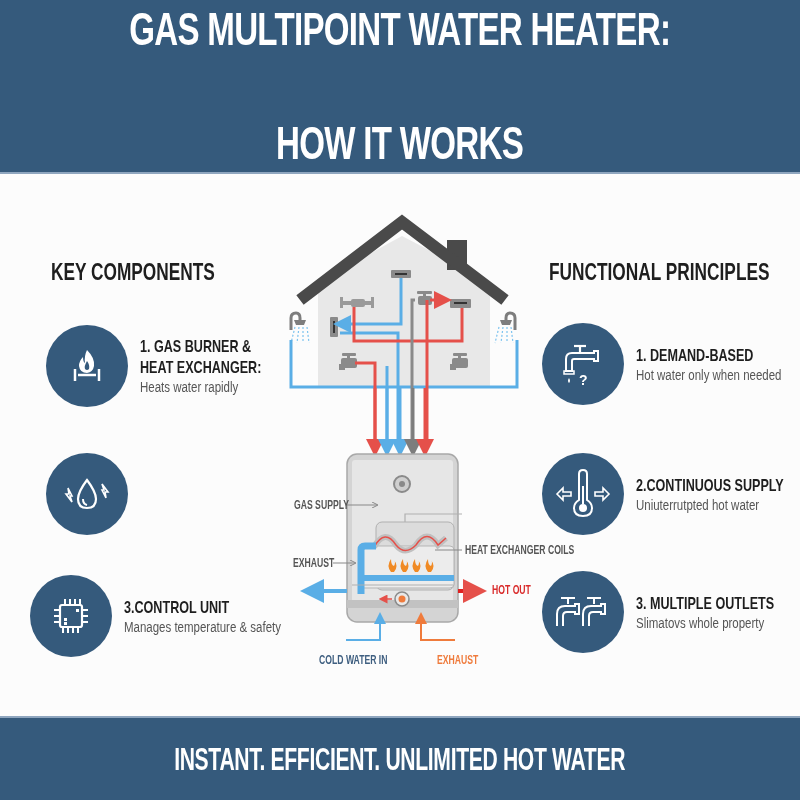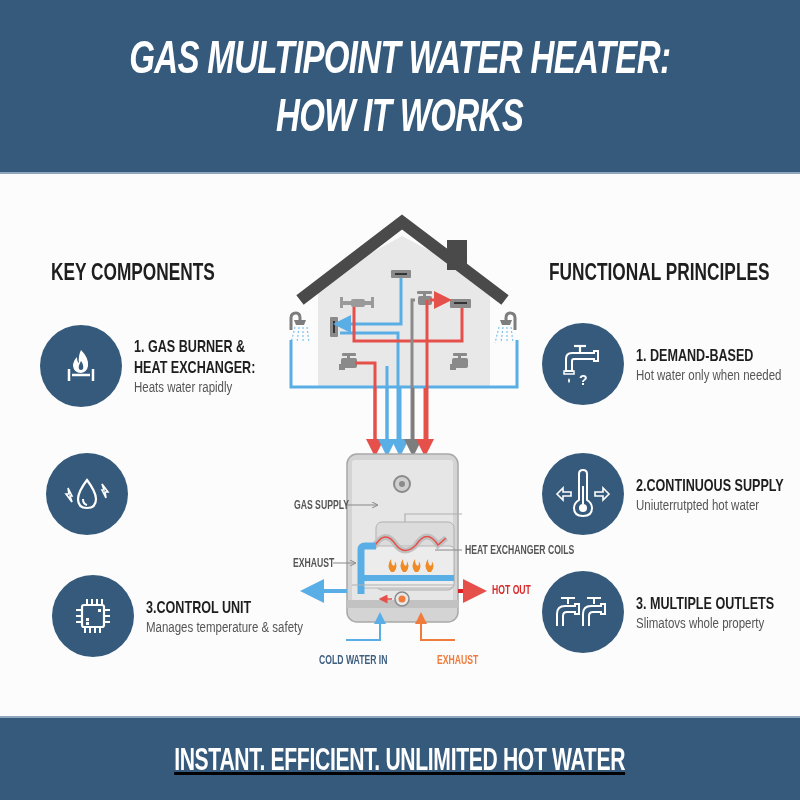--- a/index.html
+++ b/index.html
@@ -2,31 +2,31 @@
 <html><head>
 <meta charset="utf-8">
 <style>
   * { box-sizing: border-box; margin: 0; padding: 0; }
   html, body { width: 800px; height: 800px; overflow: hidden; background: #fcfcfc; }
   body { position: relative; font-family: "Liberation Sans", sans-serif; }
 
   #header {
     position: absolute; left: 0; top: 0; width: 800px; height: 174px;
     background: #355a7c; border-bottom: 2px solid #8fa6bf;
-    display: flex; flex-direction: column; align-items: center; justify-content: center; font-style: italic;
+    display: flex; flex-direction: column; align-items: center; justify-content: space-between;
   }
   .title-line {
     color: #ffffff; font-weight: bold; font-size: 46px; line-height: 58px;
     letter-spacing: -1px; transform: scaleX(0.72); white-space: nowrap;
   }
 
   #footer {
     position: absolute; left: 0; top: 716px; width: 800px; height: 84px;
     background: #355a7c; border-top: 2px solid #8fa6bf;
-    display: flex; align-items: center; justify-content: center; text-decoration: underline;
+    display: flex; align-items: center; justify-content: center;
   }
   .footer-text {
     color: #ffffff; font-weight: bold; font-size: 32px;
     transform: scaleX(0.66); white-space: nowrap; letter-spacing: -0.5px;
   }
 
   .section-title {
     position: absolute; top: 258px; font-weight: bold; font-size: 24px; color: #1e1e1e;
     transform: scaleX(0.72); transform-origin: left center; white-space: nowrap;
   }
@@ -41,23 +41,23 @@
   .item-text { margin-left: 12px; }
   .item-title {
     font-weight: bold; font-size: 17px; color: #1e1e1e; line-height: 21px;
     transform: scaleX(0.74); transform-origin: left center; white-space: nowrap;
   }
   .item-desc {
     font-size: 14px; color: #555; line-height: 18px;
     transform: scaleX(0.82); transform-origin: left center; white-space: nowrap;
   }
 
-  #comp-1 { left: 40px; top: 325px; }
+  #comp-1 { left: 46px; top: 325px; }
   #comp-2 { left: 46px; top: 453px; }
-  #comp-3 { left: 52px; top: 575px; }
+  #comp-3 { left: 30px; top: 575px; }
   #prin-1 { left: 542px; top: 323px; }
   #prin-2 { left: 542px; top: 453px; }
   #prin-3 { left: 542px; top: 571px; }
 
   #diagram { position: absolute; left: 0; top: 0; width: 800px; height: 800px; pointer-events: none; }
   .diag-label {
     position: absolute; font-weight: bold; font-size: 12px; white-space: nowrap;
     transform: scaleX(0.72); transform-origin: left center;
   }
 </style>

